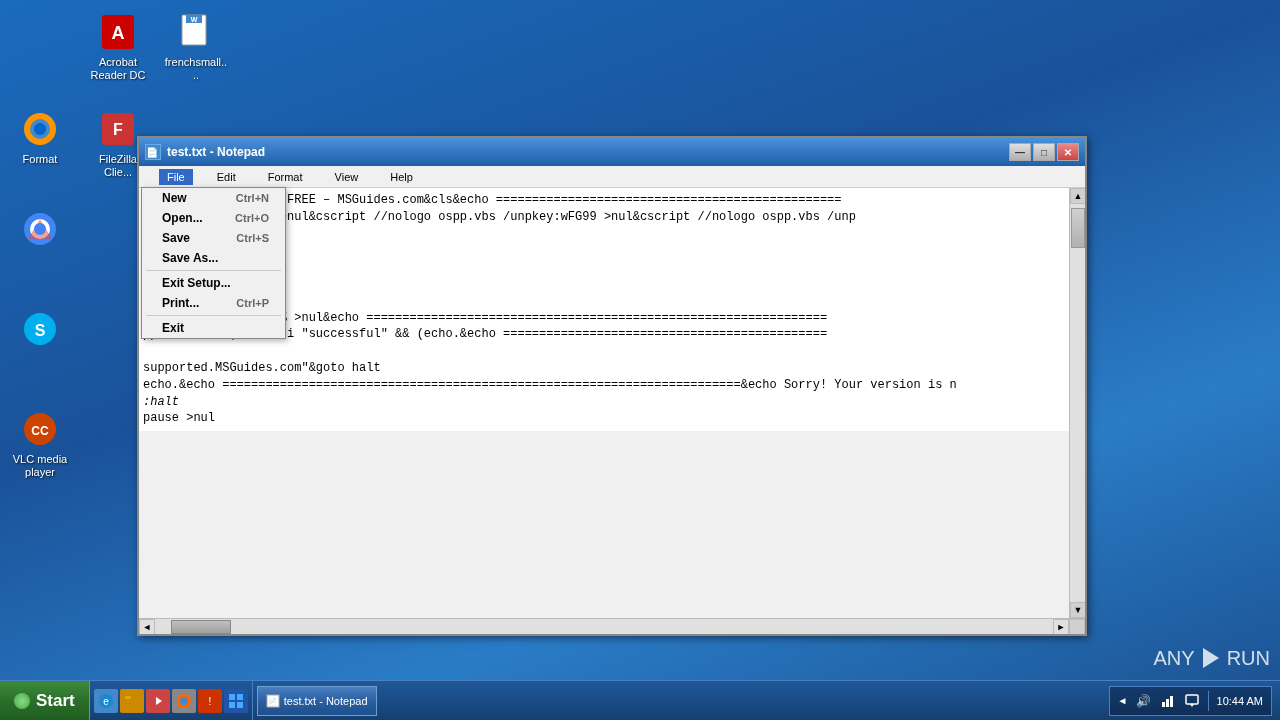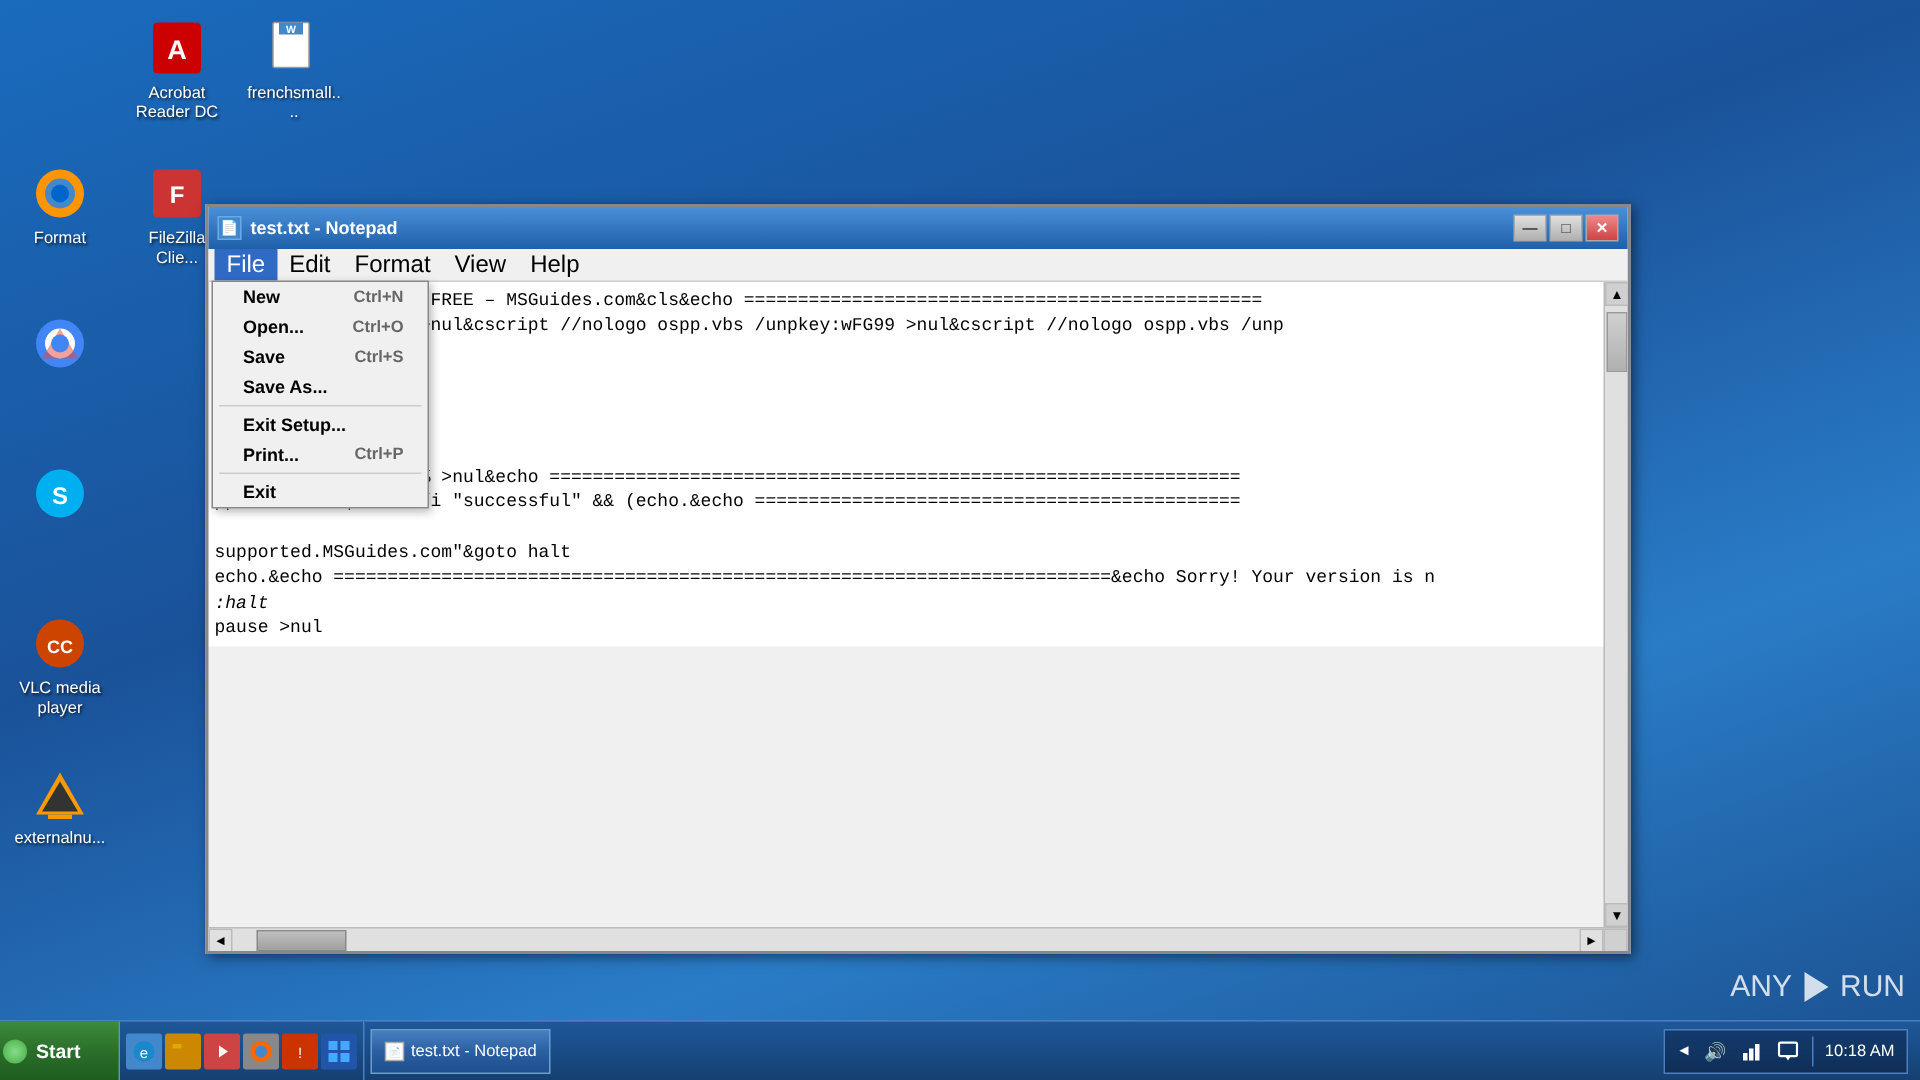--- a/index.html
+++ b/index.html
@@ -56,26 +56,26 @@
       height: 40px;
       background: linear-gradient(to bottom, #1f5799 0%, #1a4f8a 40%, #163f70 100%);
       display: flex;
       align-items: center;
       border-top: 1px solid #4a7fc1;
       z-index: 100;
     }
 
     .start-button {
       height: 40px;
-      padding: 0 2px;
+      padding: 0 14px;
       background: linear-gradient(to bottom, #3d8b3d 0%, #2a6e2a 50%, #1e5c1e 100%);
       border: none;
       border-right: 1px solid #5aaa5a;
       color: white;
-      font-size: 13px;
+      font-size: 17px;
       font-weight: bold;
       cursor: pointer;
       display: flex;
       align-items: center;
       gap: 6px;
       min-width: 80px;
     }
 
     .start-orb {
       width: 16px;
@@ -209,23 +209,24 @@
       height: 22px;
       background: #f0f0f0;
       display: flex;
       align-items: center;
       border-bottom: 1px solid #ccc;
       padding: 0 4px;
     }
 
     .menu-item {
       padding: 2px 8px;
-      font-size: 16px;
+      font-size: 11px;
       cursor: pointer;
       color: #000;
+      margin-left: 16px;
     }
     .menu-item:hover, .menu-item.active {
       background: #316ac5;
       color: white;
     }
     .menu-item.active {
       background: #316ac5;
       color: white;
     }
 
@@ -400,30 +401,20 @@
   <div class="desktop-icon" style="top:405px;left:4px">
     <div class="icon-img">
       <svg width="36" height="36" viewBox="0 0 36 36">
         <circle cx="18" cy="18" r="16" fill="#cc4400"></circle>
         <text x="18" y="24" text-anchor="middle" fill="white" font-size="12" font-weight="bold">CC</text>
       </svg>
     </div>
     <span class="icon-label">VLC media player</span>
   </div>
 
-  <div class="desktop-icon" style="top:505px;left:4px">
-    <div class="icon-img">
-      <svg width="36" height="36" viewBox="0 0 36 36">
-        <polygon points="18,4 34,32 2,32" fill="#ff9900"></polygon>
-        <polygon points="18,10 30,30 6,30" fill="#333"></polygon>
-        <rect x="10" y="32" width="16" height="3" fill="#ff9900"></rect>
-      </svg>
-    </div>
-    <span class="icon-label">externalnu...</span>
-  </div>
 
   <div class="notepad-window">
 
     <div class="window-titlebar">
       <div class="window-title-text">
         <div class="window-title-icon">📄</div>
         <span>test.txt - Notepad</span>
       </div>
       <div class="window-controls">
         <button class="win-btn">—</button>
@@ -592,19 +583,19 @@
             </svg>
         </div>
         <div class="tray-icon">
           <svg width="14" height="14" viewBox="0 0 14 14">
               <rect x="1" y="1" width="12" height="9" rx="1" fill="none" stroke="white" stroke-width="1.5"></rect>
               <polygon points="5,10 9,10 7,13" fill="white"></polygon>
             </svg>
         </div>
         <div style="width:1px;height:20px;background:#4a7fc1;"></div>
         <div class="clock">
-          <div>10:18 AM</div>
+          <div>10:44 AM</div>
         </div>
       </div>
     </div>
   </div>
 
 </div>
 
 </body></html>

